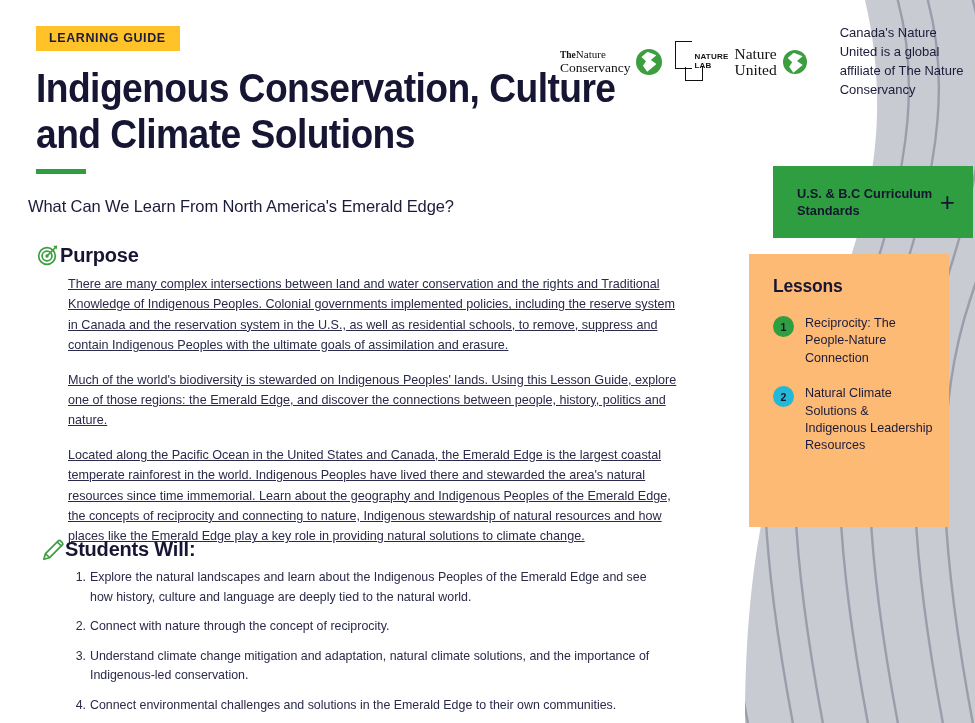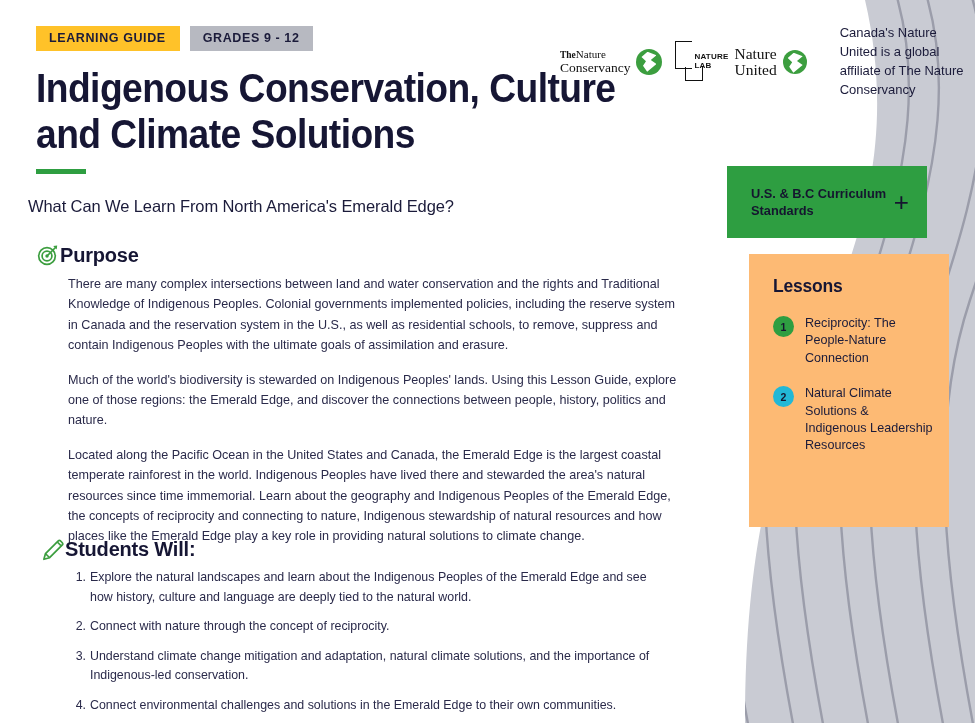--- a/index.html
+++ b/index.html
@@ -196,20 +196,21 @@
     top: 274px;
     left: 68px;
     width: 612px;
     z-index: 5;
   }
   .content p {
     font-size: 12.6px;
     line-height: 1.62;
     color: #2A2A4A;
     margin-bottom: 14px;
+    text-decoration: underline;
   }
   .content p:last-child { margin-bottom: 0; }
 
   
   .obj-list {
     position: absolute;
     top: 568px;
     left: 68px;
     width: 600px;
     z-index: 5;
@@ -229,21 +230,21 @@
     top: 0;
     width: 18px;
     text-align: right;
     color: #2A2A4A;
   }
 
   
   .std-card {
     position: absolute;
     top: 166px;
-    left: 727px;
+    left: 773px;
     width: 200px;
     height: 72px;
     background: #2E9E41;
     display: flex;
     align-items: center;
     justify-content: space-between;
     padding: 0 18px 0 24px;
     z-index: 6;
     cursor: pointer;
   }
@@ -324,21 +325,20 @@
         <path d="M130,-60 C190,60 160,180 120,300 C80,420 90,560 130,760"></path>
         <path d="M160,-60 C220,60 190,180 150,300 C110,420 120,560 160,760"></path>
         <path d="M205,-60 C265,60 235,180 195,300 C155,420 165,560 205,760"></path>
         <path d="M235,-60 C295,60 265,180 225,300 C185,420 195,560 235,760"></path>
       </g>
     </g>
   </svg>
 
   <div class="badges">
     <span class="badge badge-learning">LEARNING GUIDE</span>
-    <span class="badge badge-grades">GRADES 9 - 12</span>
   </div>
 
   <div class="logos">
 
     <div class="logo-tnc">
       <span class="logo-tnc-text">
         <span class="l1"><span class="small">The</span><span>Nature</span></span>
         <span class="l2">Conservancy</span>
       </span>
       <span class="globe"></span>

